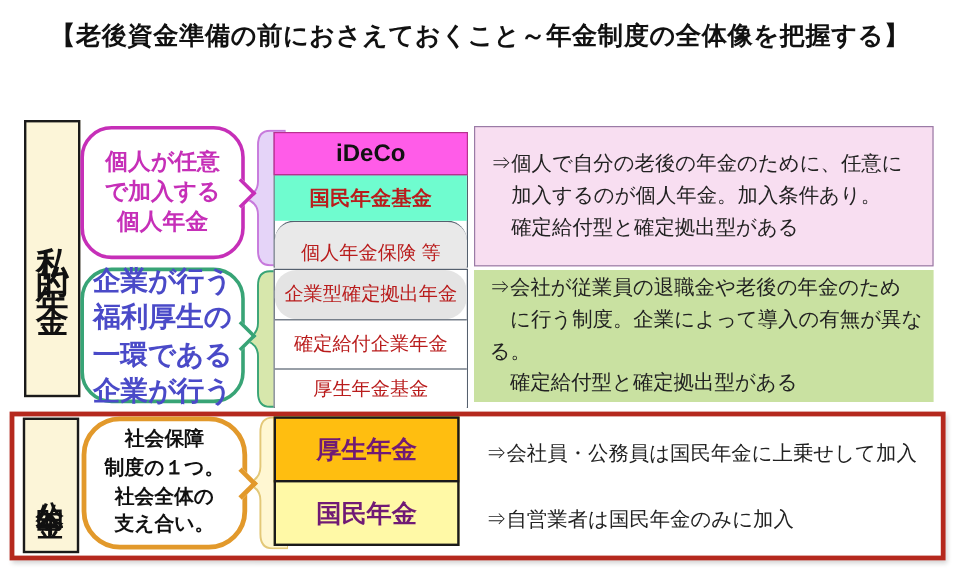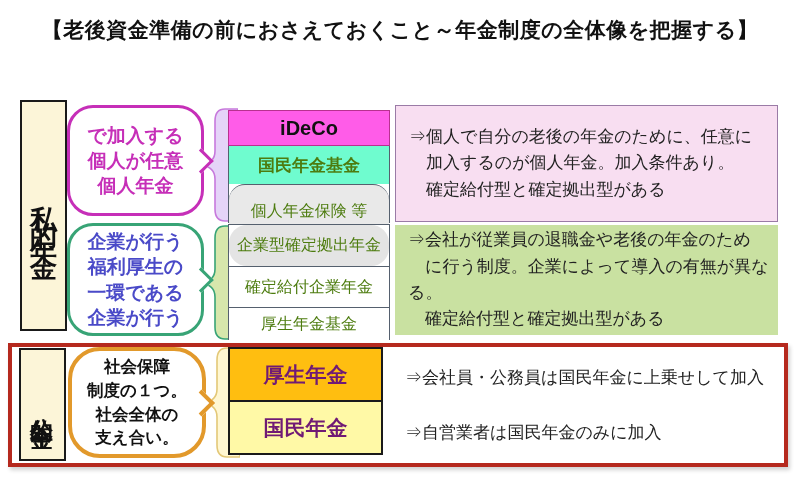--- a/index.html
+++ b/index.html
@@ -25,34 +25,34 @@
     position:absolute;background:#fff;display:flex;flex-direction:column;
     align-items:center;justify-content:center;text-align:center;z-index:3;
     line-height:1.32;font-weight:700;
   }
   .bubble .tail{
     position:absolute;right:-9px;top:50%;width:15px;height:15px;background:#fff;
     transform:translateY(-50%) rotate(45deg);
   }
   .bubble.personal{left:67px;top:105px;width:131px;height:105px;border:3px solid #c62fb8;border-radius:26px;color:#c62fb8;font-size:19px;}
   .bubble.personal .tail{border-top:3px solid #c62fb8;border-right:3px solid #c62fb8;}
-  .bubble.corporate{left:67px;top:223px;width:131px;height:107px;border:3px solid #38a476;border-radius:26px;color:#4a4ac8;font-size:19px;}
+  .bubble.corporate{left:67px;top:223px;width:131px;height:107px;border:3px solid #38a476;border-radius:26px;color:#4a4ac8;font-size:23px;}
   .bubble.corporate .tail{border-top:3px solid #38a476;border-right:3px solid #38a476;}
   .bubble.public{left:68px;top:347px;width:130px;height:103px;border:4px solid #e2992b;border-radius:32px;color:#111;font-size:16.5px;line-height:1.45;}
   .bubble.public .tail{border-top:4px solid #e2992b;border-right:4px solid #e2992b;}
   
   .brace{position:absolute;z-index:1;}
   .brace.b1{left:198px;top:108px;}
   .brace.b2{left:198px;top:225px;}
   .brace.b3{left:200px;top:347px;}
   
   .stack{position:absolute;left:228px;width:162px;z-index:2;background:#fff;border:1px solid #55606e;box-sizing:border-box;}
   .stack.s1{top:110px;height:113px;}
   .stack.s2{top:224px;height:116px;}
-  .row{display:flex;align-items:center;justify-content:center;box-sizing:border-box;font-size:16px;color:#4d7c0f;}
+  .row{display:flex;align-items:center;justify-content:center;box-sizing:border-box;font-size:16px;color:#b91c1c;}
   .row+.row{border-top:1px solid #55606e;}
   .row.ideco{height:36px;background:#ff5ce8;font-weight:700;font-size:20px;color:#111;border:1px solid #b8318f;margin:-1px;position:relative;z-index:1;width:calc(100% + 2px);}
   .row.aqua{height:39px;background:#6ffccf;font-weight:700;font-size:17px;}
   .row.gray1{height:54px;background:#e9e9e9;border-radius:16px;}
   .row.gray2{height:41px;background:#e4e4e4;border-radius:18px;}
   .row.white1{height:41px;background:#ffffff;}
   .row.white2{height:33px;background:#ffffff;}
   
   .pubbox{position:absolute;left:228px;width:155px;height:55px;border:2px solid #1a1a1a;box-sizing:border-box;
     display:flex;align-items:center;justify-content:center;font-weight:700;font-size:21px;color:#701a75;z-index:2;}
@@ -81,22 +81,22 @@
 <body>
 
 <div class="stage">
 
   <div class="title">【老後資金準備の前におさえておくこと～年金制度の全体像を把握する】</div>
 
   <div class="side-label private">私的年金</div>
 
   <div class="bubble personal">
     <span class="tail"></span>
+    <div>個人が任意</div>
     <div>で加入する</div>
-    <div>個人が任意</div>
     <div>個人年金</div>
   </div>
 
   <div class="bubble corporate">
     <span class="tail"></span>
     <div>企業が行う</div>
     <div>福利厚生の</div>
     <div>一環である</div>
     <div>企業が行う</div>
   </div>

